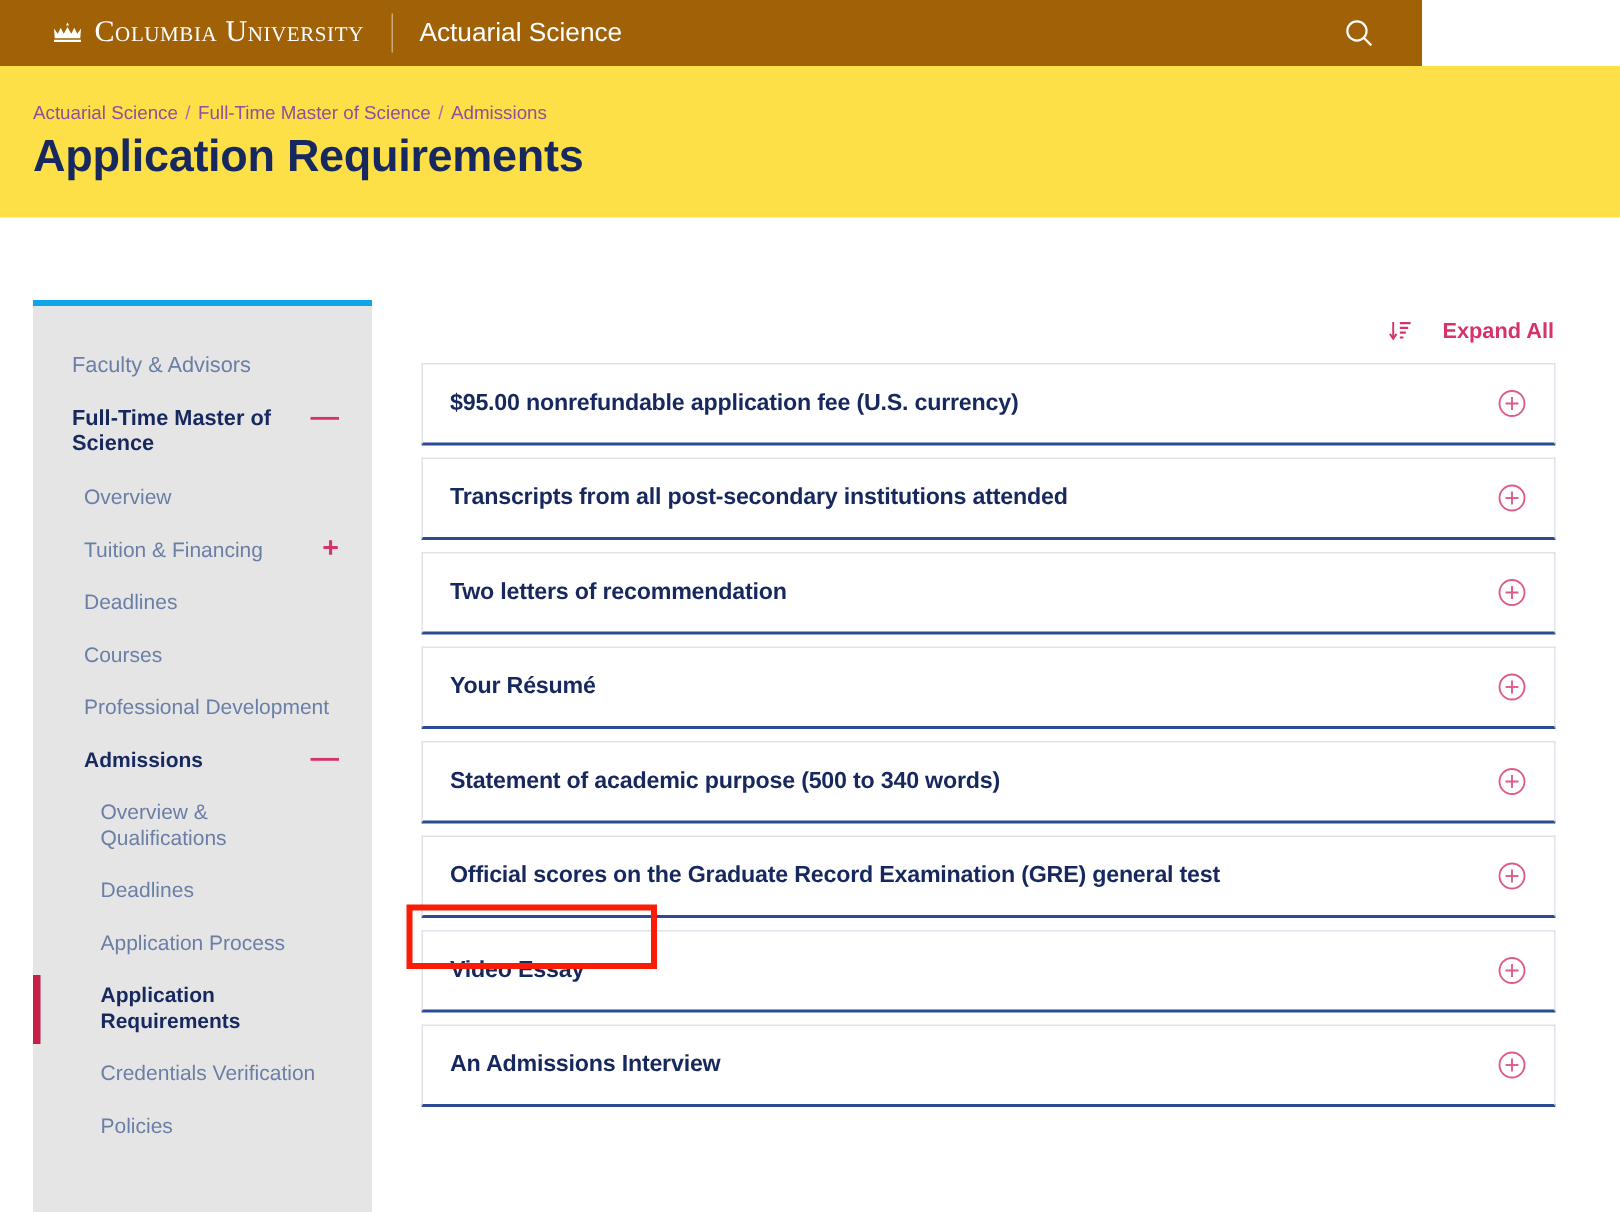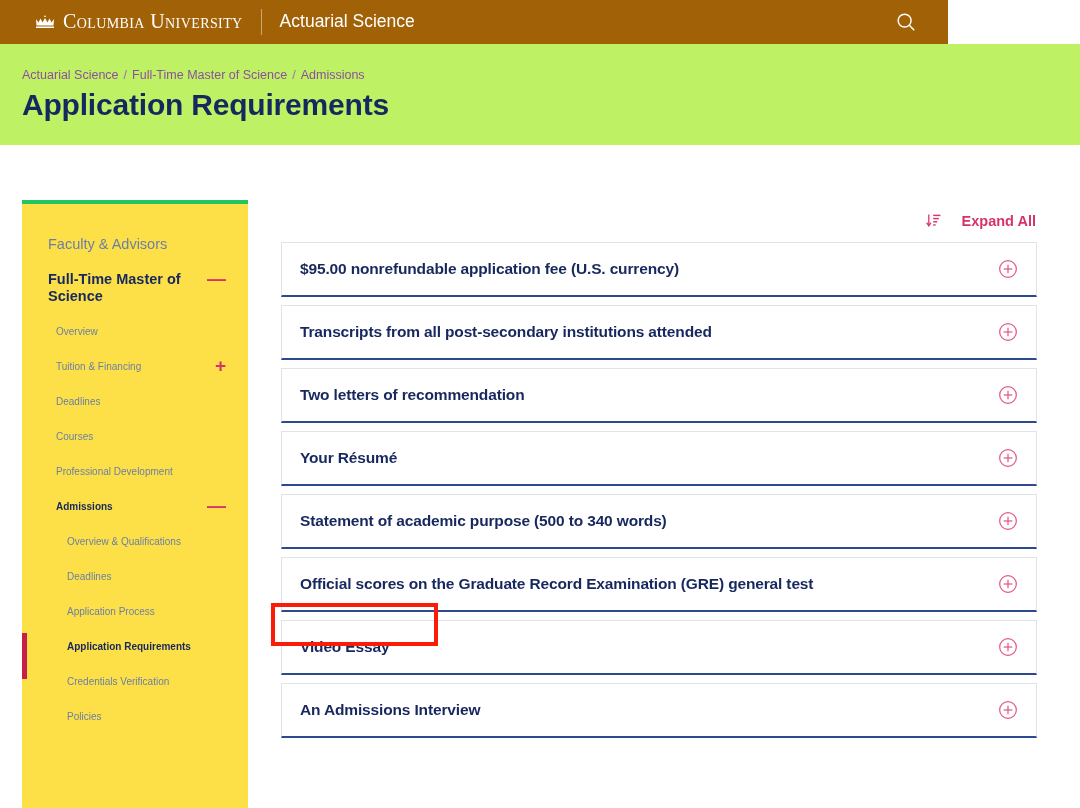--- a/index.html
+++ b/index.html
@@ -47,60 +47,60 @@
     position: absolute; right: 22px; top: 2px;
     width: 40px; height: 40px;
     display: flex; align-items: center; justify-content: center;
     background: none; border: none; cursor: pointer;
   }
 
   
   .hero {
     position: absolute; left: 0; top: 44px;
     width: 1080px; height: 101px;
-    background: #bef264;
+    background: #fde047;
     padding-left: 33px;
   }
   .breadcrumb {
     position: absolute; left: 22px; top: 24px;
     font-size: 12.5px; color: #8d4f9e;
     white-space: nowrap;
   }
   .breadcrumb .crumb { color: #8d4f9e; text-decoration: none; }
   .breadcrumb .sep { color: #9b6fae; margin: 0 5px; }
   .page-title {
     position: absolute; left: 22px; top: 44px;
     font-size: 30px; font-weight: bold;
     color: #17285e; letter-spacing: -.2px;
     white-space: nowrap;
   }
 
   
   .sidebar {
     position: absolute; left: 22px; top: 200px;
     width: 226px; height: 608px;
-    background: #fde047;
-    border-top: 4px solid #22c55e;
+    background: #e5e5e5;
+    border-top: 4px solid #0ea5e9;
     padding: 32px 0 0 0;
     overflow: hidden;
   }
   .nav-item {
     position: relative;
     display: flex; align-items: flex-start; justify-content: space-between;
     padding: 0 22px 0 26px;
     margin-bottom: 18px;
     cursor: pointer;
   }
   .nav-label {
     font-size: 14.5px; line-height: 17px;
     color: #6b7fa6; font-weight: normal;
   }
   .nav-item.lvl1 { padding-left: 26px; }
   .nav-item.lvl2 { padding-left: 45px; }
-  .nav-item.lvl2 .nav-label { font-size: 10px; }
+  .nav-item.lvl2 .nav-label { font-size: 14px; }
   .nav-item.bold .nav-label { color: #17285e; font-weight: bold; }
   .toggle {
     font-size: 19px; line-height: 15px;
     color: #d6336c; font-weight: bold;
     flex: 0 0 auto; margin-left: 8px;
   }
   .active-bar {
     position: absolute; left: 0; top: -5px;
     width: 5px; height: 46px; background: #c6204a;
   }

